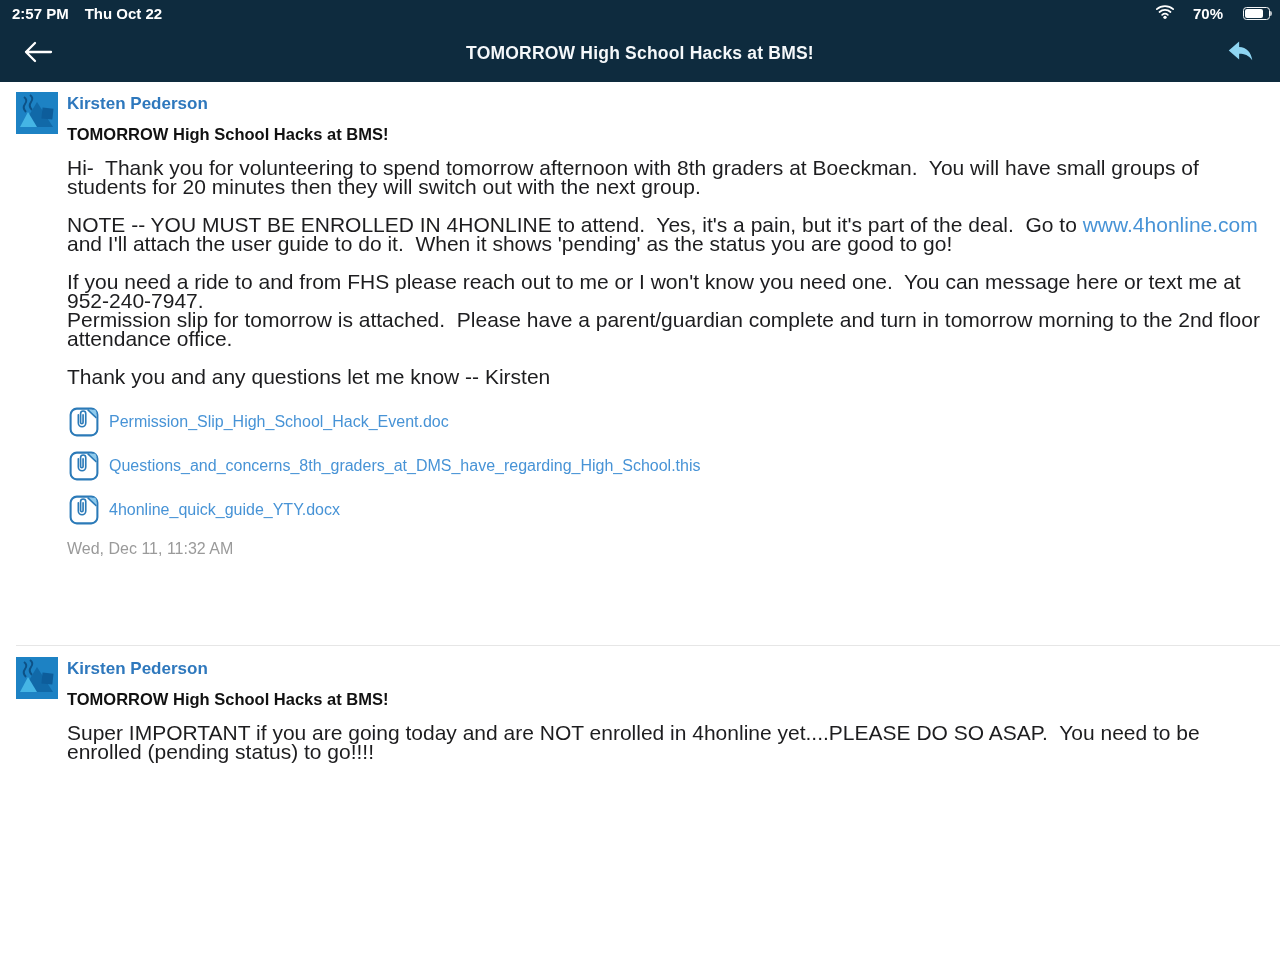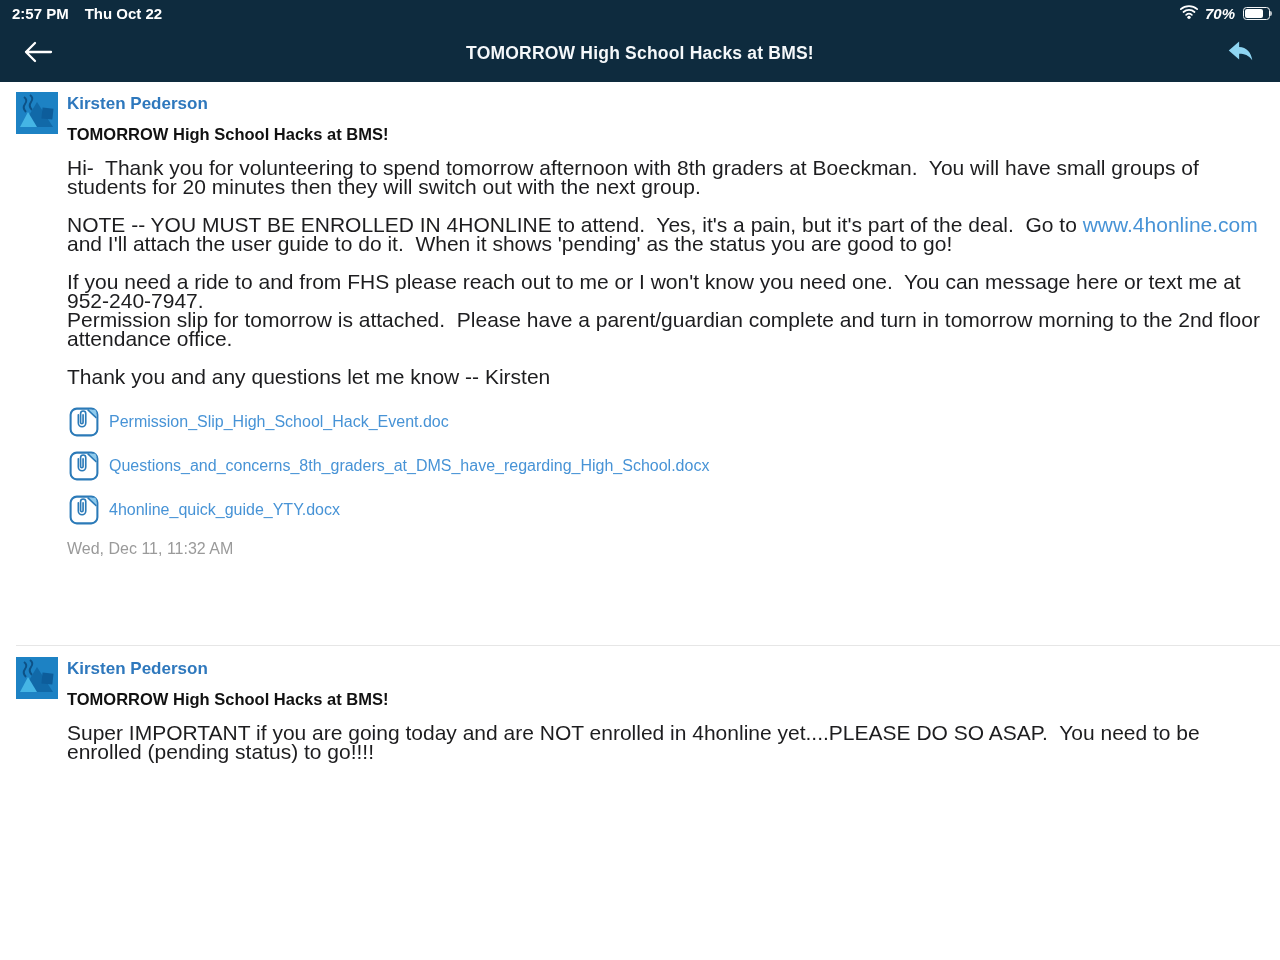--- a/index.html
+++ b/index.html
@@ -15,21 +15,21 @@
 
   
   .statusbar {
     position: absolute; top: 0; left: 0; right: 0; height: 24px;
     background: #0e2b3e;
     display: flex; align-items: center; justify-content: space-between;
     padding: 0 10px 0 12px;
     color: #ffffff;
   }
   .sb-left { display: flex; align-items: center; gap: 16px; font-size: 15px; font-weight: bold; padding-top: 2px;}
-  .sb-right { display: flex; align-items: center; gap: 6px; font-size: 15px; font-weight: bold; padding-top: 2px; font-style: italic;}
+  .sb-right { display: flex; align-items: center; gap: 18px; font-size: 15px; font-weight: bold; padding-top: 2px;}
   .battery {
     position: relative; width: 27px; height: 13px;
     border: 1px solid rgba(255,255,255,0.95); border-radius: 3.5px;
     margin-left: 2px;
   }
   .battery-fill { position: absolute; left: 1px; top: 1px; bottom: 1px; width: 70%; background: #ffffff; border-radius: 2px; }
   .battery-nub { position: absolute; right: -3px; top: 3.5px; width: 2px; height: 5px; background: rgba(255,255,255,0.7); border-radius: 0 2px 2px 0; }
 
   
   .navbar {
@@ -161,21 +161,21 @@
           </div>
           <div class="attachment-row">
             <span class="attach-icon">
               <svg width="34" height="34" viewBox="0 0 33 33">
                 <rect x="3.5" y="3.5" width="26" height="26" rx="6" fill="#ffffff" stroke="#2b7ab8" stroke-width="2"></rect>
                 <polygon points="20,4.5 27.5,4.5 28.5,7 28.5,12.5" fill="#8fcaec"></polygon>
                 <path d="M20 4.5 L28.5 12.5" stroke="#2b7ab8" stroke-width="1.4"></path>
                 <path d="M11 9.5 v8 a3.6 3.6 0 0 0 7.2 0 V8.3 a2.5 2.5 0 0 0 -5 0 v8.7 a1.2 1.2 0 0 0 2.4 0 V9.5" stroke="#2b7ab8" stroke-width="1.6" fill="none" stroke-linecap="round"></path>
               </svg>
             </span>
-            <span class="attach-name">Questions_and_concerns_8th_graders_at_DMS_have_regarding_High_School.docx</span>
+            <span class="attach-name">Questions_and_concerns_8th_graders_at_DMS_have_regarding_High_School.this</span>
           </div>
           <div class="attachment-row">
             <span class="attach-icon">
               <svg width="34" height="34" viewBox="0 0 33 33">
                 <rect x="3.5" y="3.5" width="26" height="26" rx="6" fill="#ffffff" stroke="#2b7ab8" stroke-width="2"></rect>
                 <polygon points="20,4.5 27.5,4.5 28.5,7 28.5,12.5" fill="#8fcaec"></polygon>
                 <path d="M20 4.5 L28.5 12.5" stroke="#2b7ab8" stroke-width="1.4"></path>
                 <path d="M11 9.5 v8 a3.6 3.6 0 0 0 7.2 0 V8.3 a2.5 2.5 0 0 0 -5 0 v8.7 a1.2 1.2 0 0 0 2.4 0 V9.5" stroke="#2b7ab8" stroke-width="1.6" fill="none" stroke-linecap="round"></path>
               </svg>
             </span>

